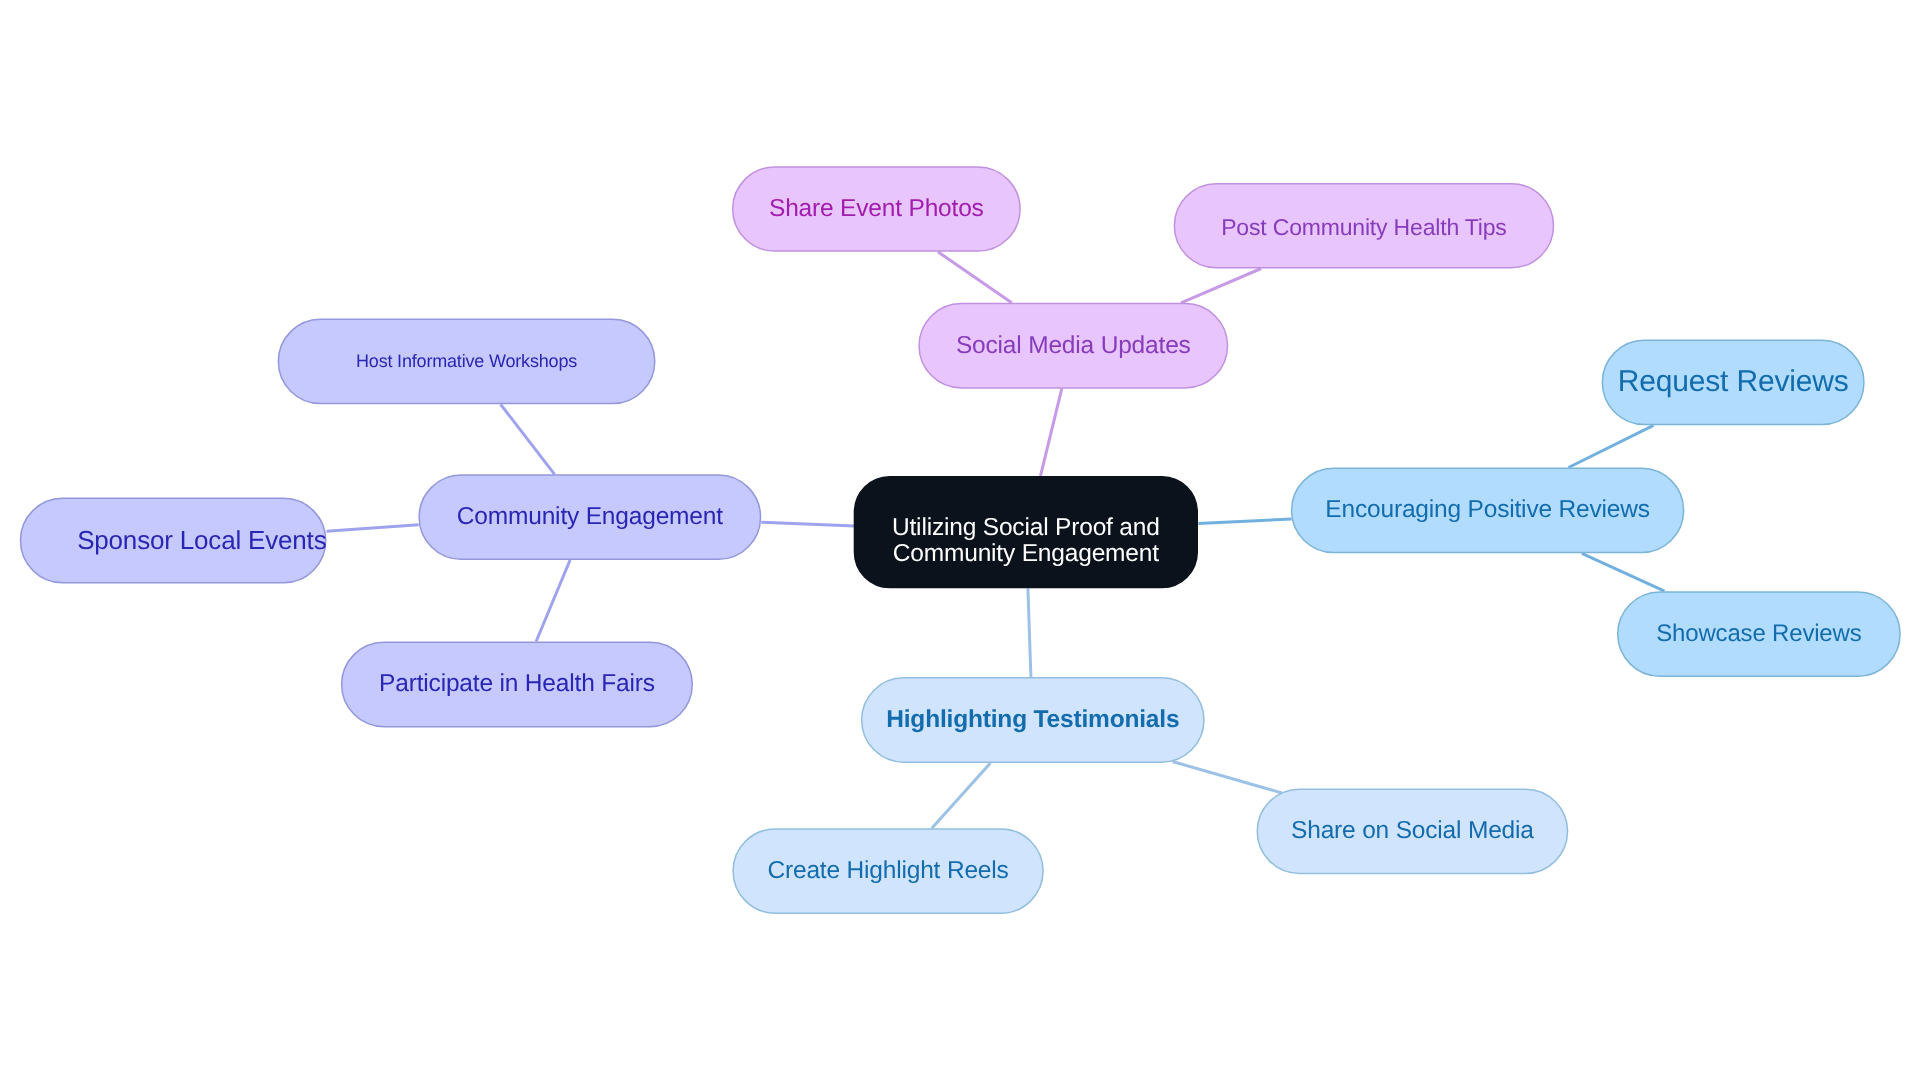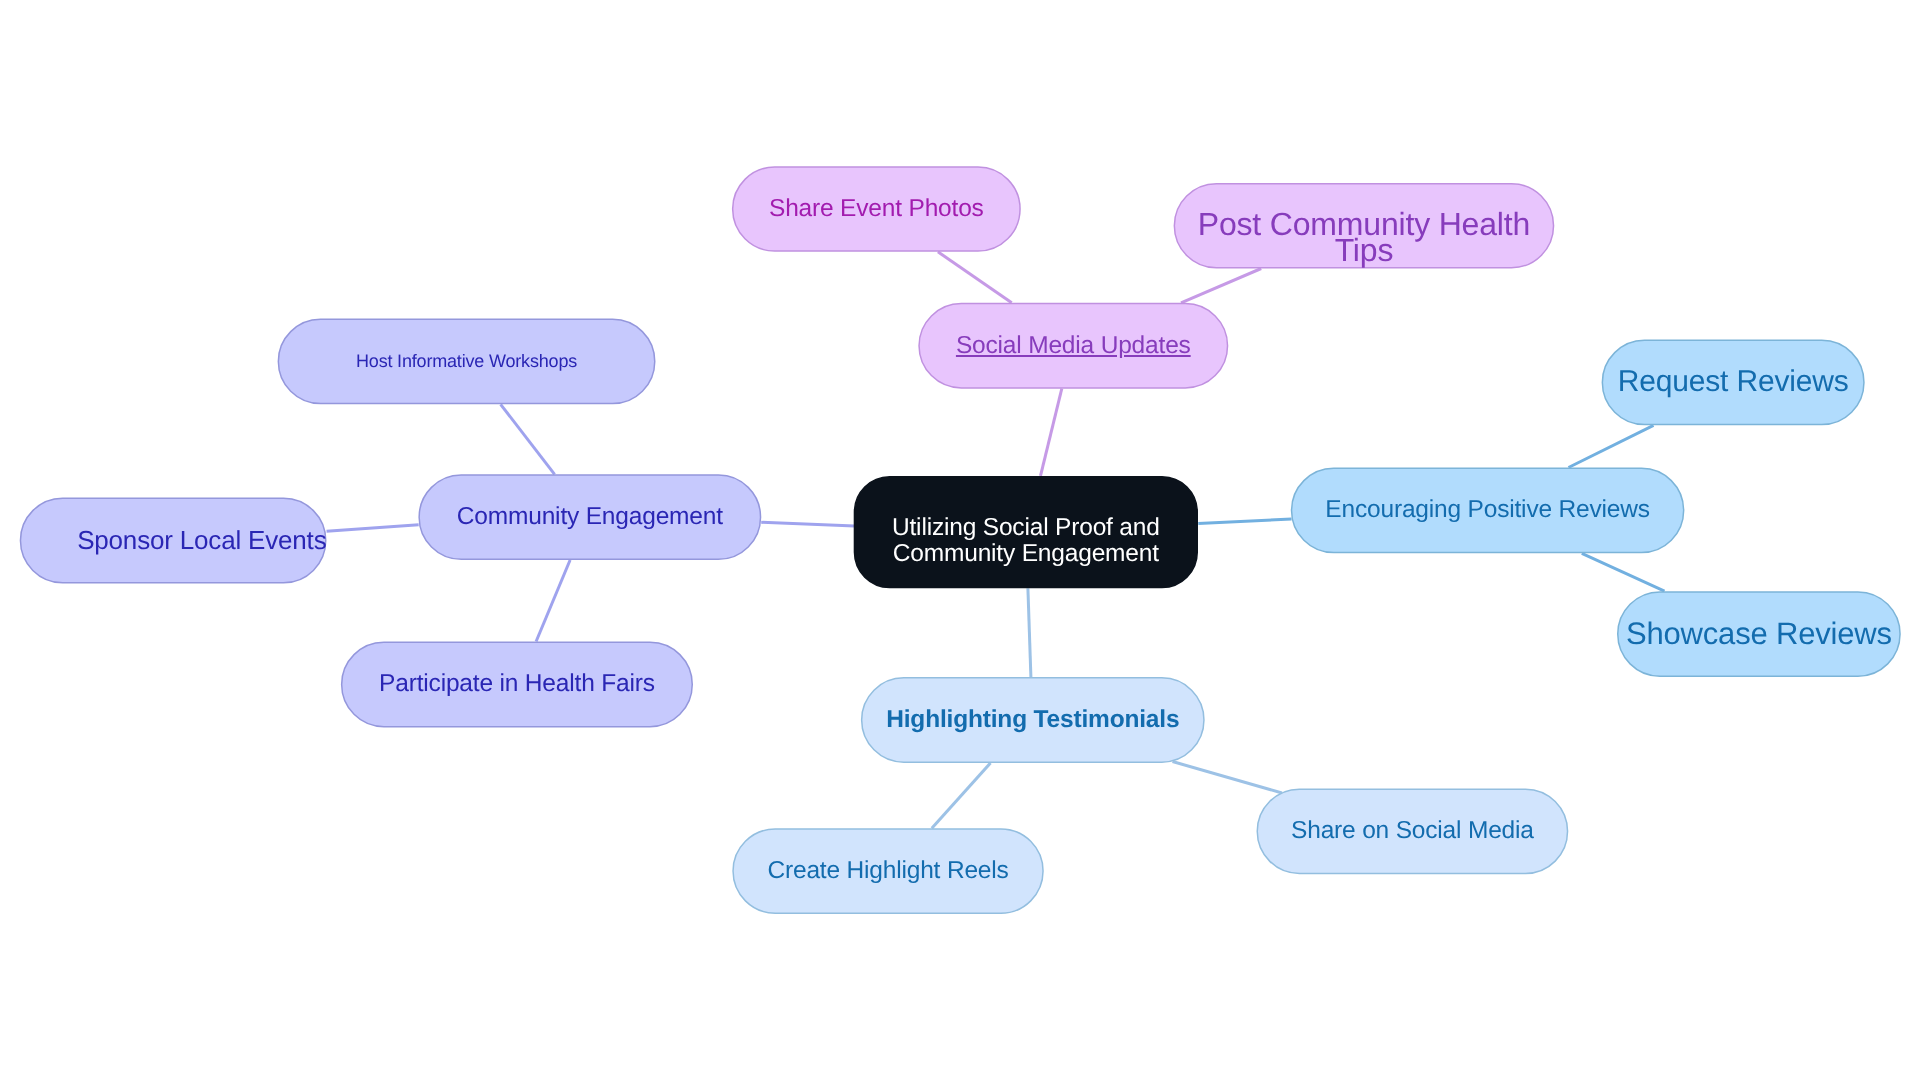--- a/index.html
+++ b/index.html
@@ -55,36 +55,36 @@
     </div>
     <div class="node" style="left: 277.6px; top: 318.5px; width: 377.9px; height: 85.8px; color: rgb(42, 38, 180); font-size: 18px;">
       <span class="lbl">Host Informative Workshops</span>
     </div>
     <div class="node" style="left: 19.7px; top: 497.5px; width: 306.8px; height: 86.1px; color: rgb(42, 38, 180); font-size: 26px; justify-content: flex-end;">
       <span class="lbl">Sponsor Local Events</span>
     </div>
     <div class="node" style="left: 340.9px; top: 641.5px; width: 352.1px; height: 85.9px; color: rgb(42, 38, 180); font-size: 24.5px;">
       <span class="lbl">Participate in Health Fairs</span>
     </div>
-    <div class="node" style="left: 918.3px; top: 302.8px; width: 310px; height: 85.9px; color: rgb(135, 60, 188); font-size: 24.5px; text-decoration: underline;">
+    <div class="node" style="left: 918.3px; top: 302.8px; width: 310px; height: 85.9px; color: rgb(135, 60, 188); font-size: 24.5px;">
       <span class="lbl">Social Media Updates</span>
     </div>
     <div class="node" style="left: 731.9px; top: 166.3px; width: 288.9px; height: 85.5px; color: #a21caf; font-size: 24.5px;">
       <span class="lbl">Share Event Photos</span>
     </div>
-    <div class="node" style="left: 1173.6px; top: 194px; width: 380.7px; height: 85.6px; color: rgb(135, 60, 188); font-size: 32px;">
+    <div class="node" style="left: 1173.6px; top: 184px; width: 380.7px; height: 85.6px; color: rgb(135, 60, 188); font-size: 23px;">
       <span class="lbl">Post Community Health Tips</span>
     </div>
     <div class="node" style="left: 1290.8px; top: 467.5px; width: 393.6px; height: 85.8px; color: rgb(19, 108, 174); font-size: 24.5px;">
       <span class="lbl">Encouraging Positive Reviews</span>
     </div>
     <div class="node" style="left: 1601.6px; top: 339.5px; width: 263.1px; height: 85.8px; color: rgb(19, 108, 174); font-size: 30px;">
       <span class="lbl">Request Reviews</span>
     </div>
-    <div class="node" style="left: 1617px; top: 591.2px; width: 283.8px; height: 85.8px; color: rgb(19, 108, 174); font-size: 31px;">
+    <div class="node" style="left: 1617px; top: 591.2px; width: 283.8px; height: 85.8px; color: rgb(19, 108, 174); font-size: 24px;">
       <span class="lbl">Showcase Reviews</span>
     </div>
     <div class="node" style="left: 860.9px; top: 677.1px; width: 343.8px; height: 85.8px; color: rgb(19, 108, 174); font-size: 24.5px; font-weight: bold;">
       <span class="lbl">Highlighting Testimonials</span>
     </div>
     <div class="node" style="left: 1256.5px; top: 788.4px; width: 311.8px; height: 85.8px; color: rgb(19, 108, 174); font-size: 24.5px;">
       <span class="lbl">Share on Social Media</span>
     </div>
     <div class="node" style="left: 732.3px; top: 828.2px; width: 311.5px; height: 85.8px; color: rgb(19, 108, 174); font-size: 24.5px;">
       <span class="lbl">Create Highlight Reels</span>

